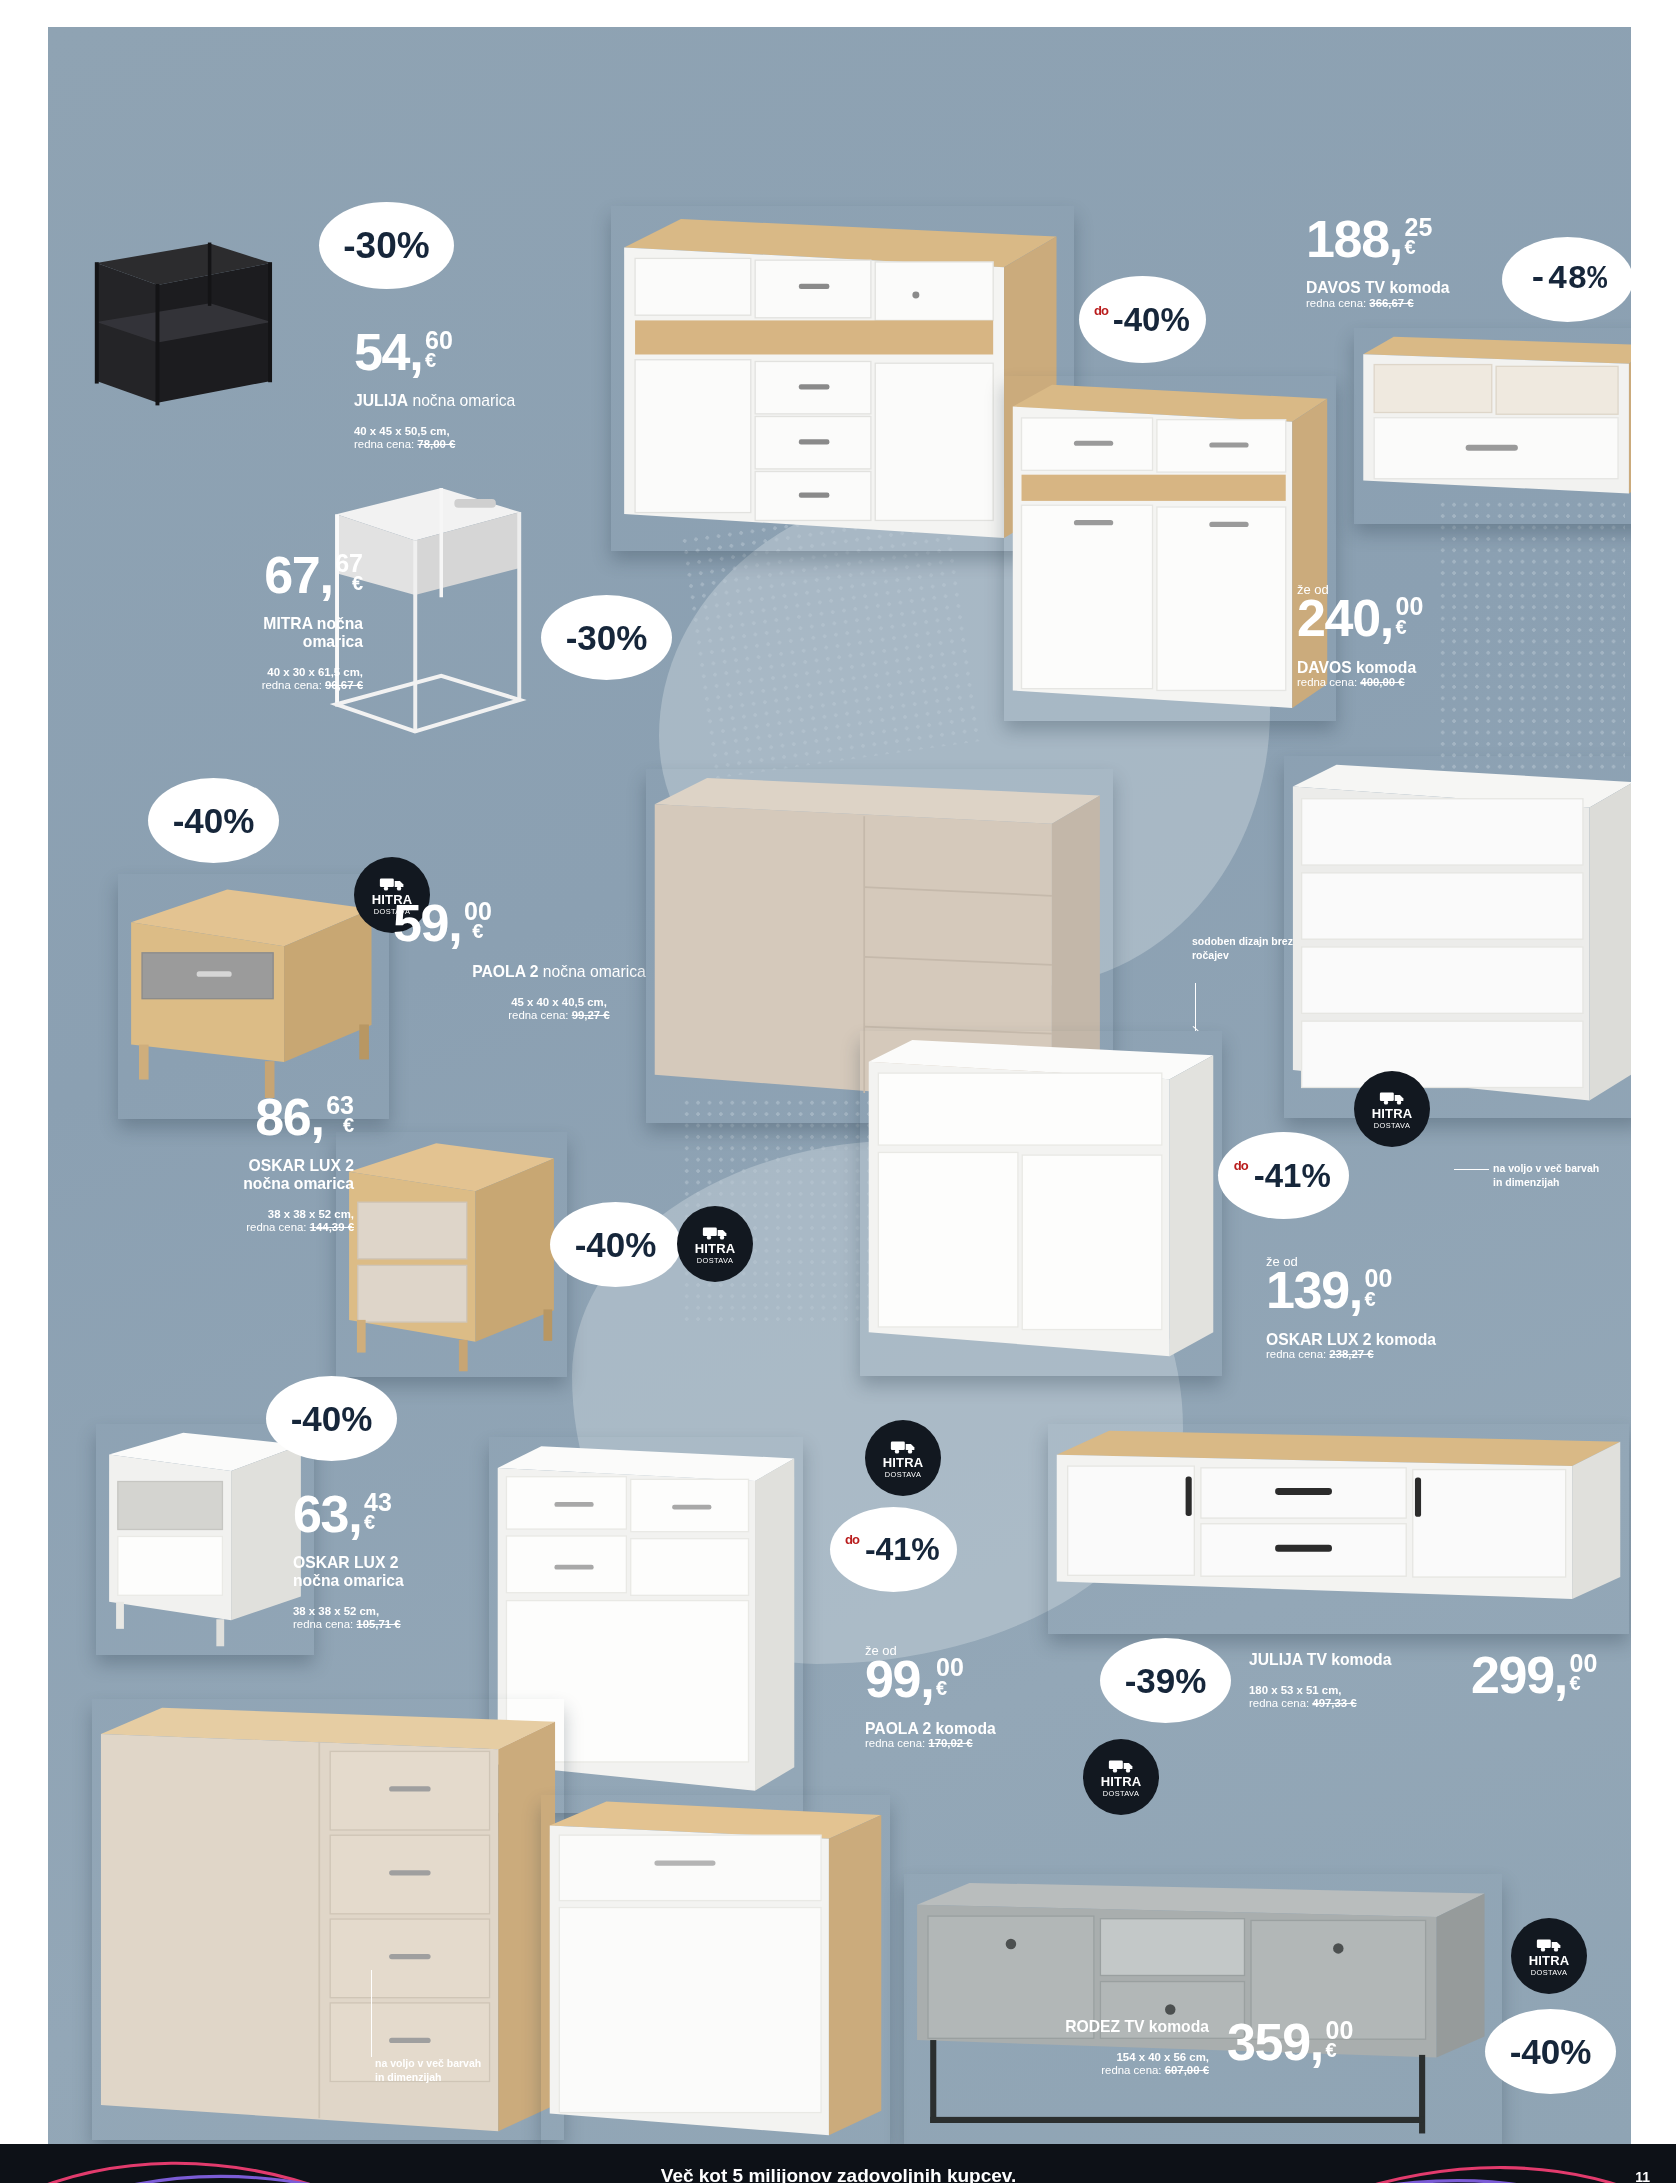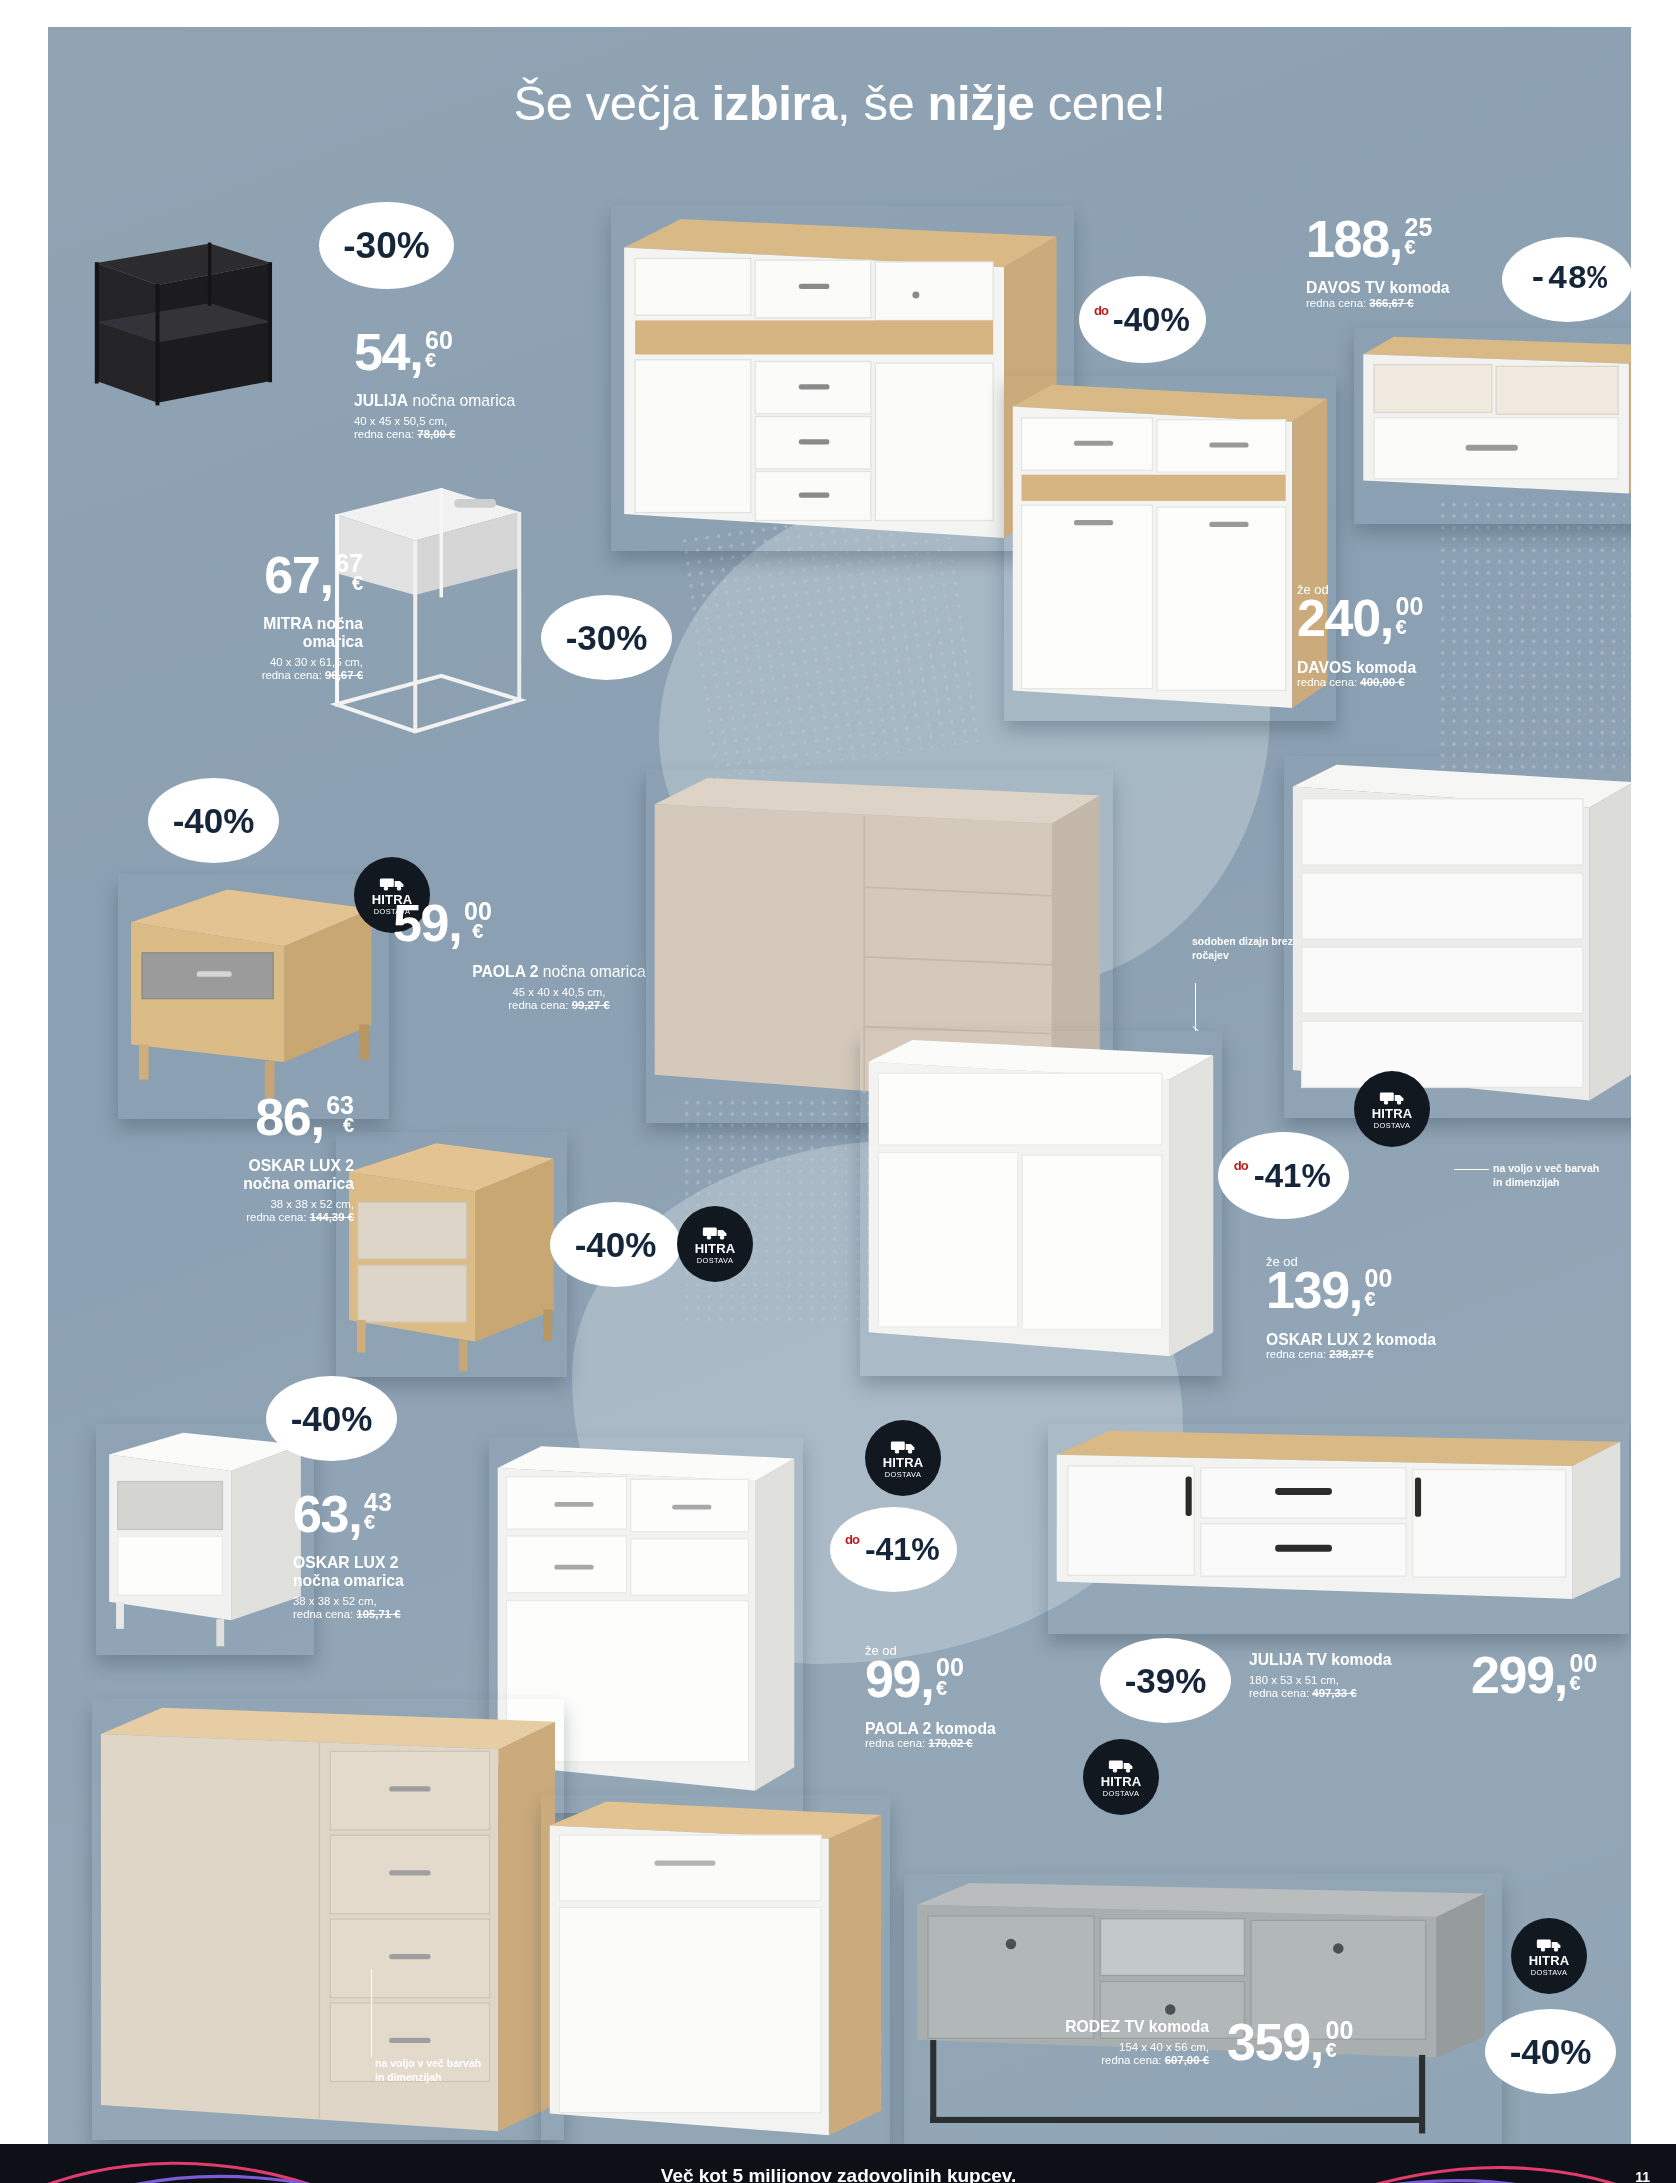--- a/index.html
+++ b/index.html
@@ -40,21 +40,21 @@
   h1.headline b{font-weight:700;}
 
   
   .price-block{position:absolute;color:#ffffff;}
   .price-block .price-row{display:flex;align-items:flex-start;line-height:.95;}
   .price-block .big{font-size:52px;font-weight:700;letter-spacing:-1.3px;}
   .price-block .cents{font-size:25px;font-weight:700;margin-left:2.6px;line-height:1;}
   .price-block .eur{font-size:20px;font-weight:700;display:block;margin-top:-2.6px;}
   .price-block .title{font-size:15.7px;font-weight:700;margin-top:15px;line-height:1.12;}
   .price-block .title .light{font-weight:400;}
-  .price-block .dims{font-size:11.4px;font-weight:400;line-height:1.25;margin-top:4px;}
+  .price-block .dims{font-size:11.4px;font-weight:700;line-height:1.25;margin-top:14px;}
   .price-block .old{font-size:11.4px;font-weight:400;}
   .price-block .old b{font-weight:700;text-decoration:line-through;}
   .price-block .zeod{font-size:13px;font-weight:400;margin-bottom:-2.6px;}
   .right-al{text-align:right;}
   .right-al .price-row{justify-content:flex-end;}
 
   
   .badge{
     position:absolute;border-radius:50%;background:#ffffff;color:#16263a;
     display:flex;align-items:center;justify-content:center;
@@ -97,23 +97,20 @@
 
 <div class="page">
   <div class="canvas">
 
     <div class="blob b1"></div>
     <div class="blob b2"></div>
     <div class="dots d1"></div>
     <div class="dots d2"></div>
     <div class="dots d3"></div>
 
-    <h1 class="headline">
-      <span>Še večja </span><b>izbira</b><span>, še </span><b>nižje</b><span> cene!</span>
-    </h1>
 
     <div class="f" style="left:17.5px;top:201px;width:227px;height:188px;">
       <svg width="227" height="188" viewBox="0 0 520 430">
         <polygon points="70,80 330,35 470,80 210,130" fill="#2c2c2e"></polygon>
         <polygon points="70,80 210,130 210,400 70,350" fill="#242427"></polygon>
         <polygon points="210,130 470,80 470,350 210,400" fill="#1c1c1f"></polygon>
         <polygon points="70,215 210,262 470,215 330,172" fill="#35353a" opacity=".95"></polygon>
         <rect x="66" y="78" width="9" height="278" fill="#141416"></rect>
         <rect x="205" y="128" width="9" height="278" fill="#141416"></rect>
         <rect x="463" y="78" width="9" height="275" fill="#141416"></rect>

